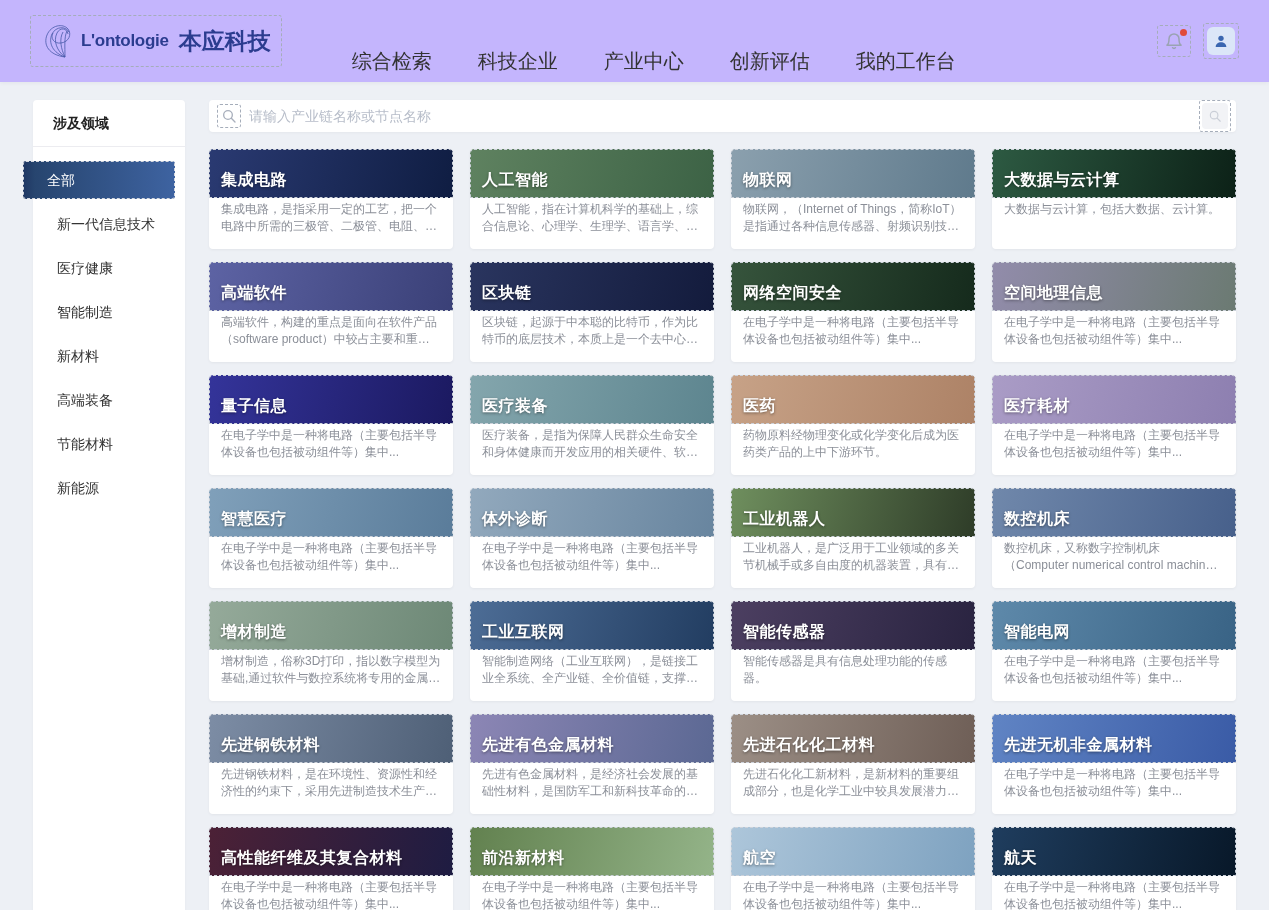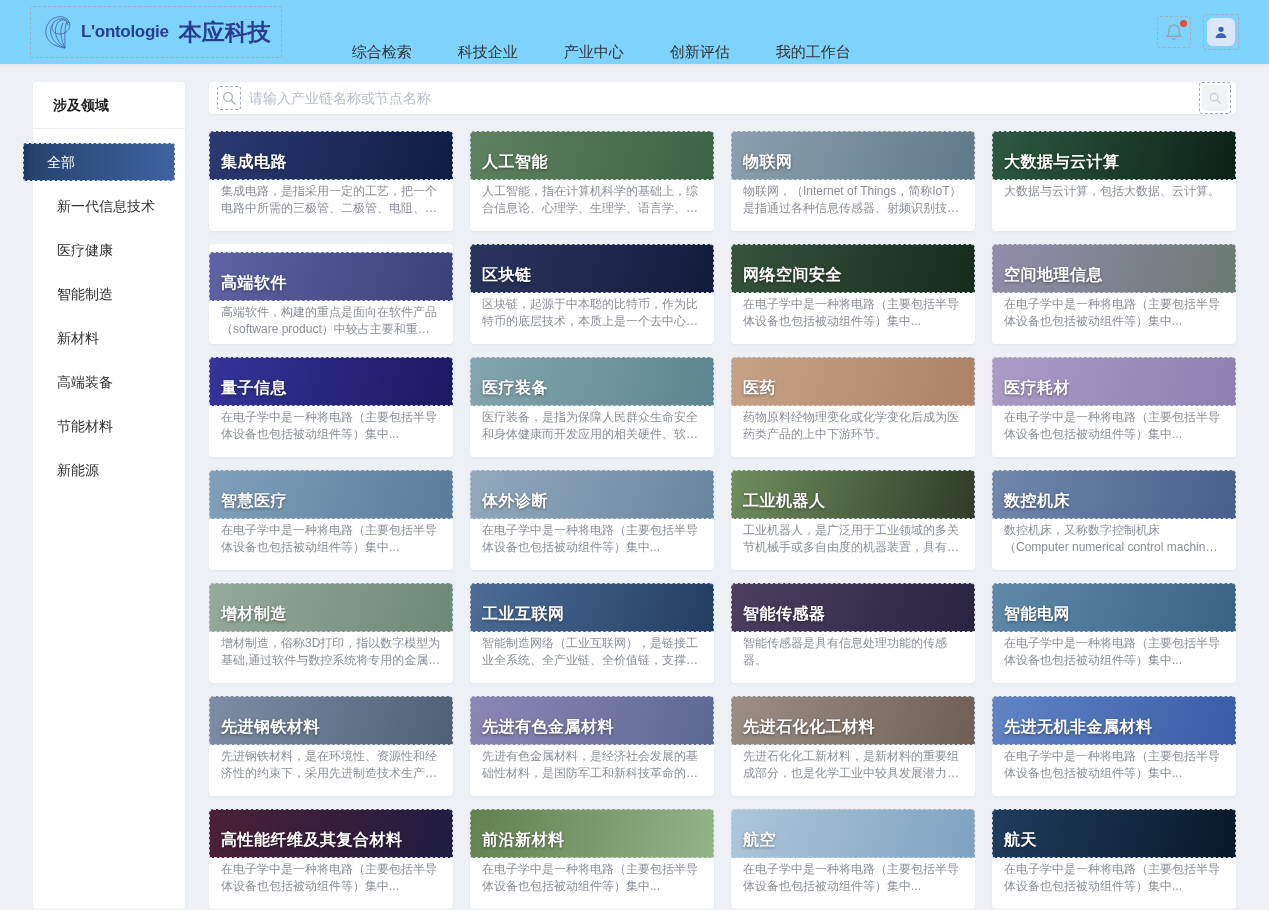--- a/index.html
+++ b/index.html
@@ -4,30 +4,30 @@
 <style>
   * { margin:0; padding:0; box-sizing:border-box; }
   html,body { width:1269px; height:910px; overflow:hidden; }
   body {
     background:#edf0f5;
     font-family:"Liberation Sans","DejaVu Sans",sans-serif;
     color:#333;
   }
   
   .header {
-    height:64px; background:#7dd3fc; display:flex; align-items:center;
+    height:82px; background:#c4b5fd; display:flex; align-items:center;
     padding:0 30px; box-shadow:0 1px 4px rgba(0,0,0,.05); position:relative; z-index:2;
   }
   .som-box { border:1px dashed #a5adba; border-radius:3px; }
   .logo-box { display:flex; align-items:center; gap:6px; padding:5px 10px; }
   .logo-flourish { width:34px; height:40px; flex:0 0 auto; }
   .brand-en { font-weight:bold; font-size:17px; color:#2b3c8f; letter-spacing:-.3px; }
   .brand-zh { font-weight:bold; font-size:23px; color:#2b3c8f; margin-left:4px; }
   .nav { display:flex; gap:46px; margin-left:70px; }
-  .nav-item { font-size:15px; color:#333; cursor:pointer; white-space:nowrap;margin-top:40px; }
+  .nav-item { font-size:20px; color:#333; cursor:pointer; white-space:nowrap;margin-top:40px; }
   .header-right { margin-left:auto; display:flex; align-items:center; gap:12px; }
   .bell-wrap { padding:5px 6px; position:relative; }
   .bell-svg { width:20px; height:20px; display:block; }
   .bell-dot { position:absolute; top:3px; right:3px; width:7px; height:7px; border-radius:50%; background:#e04b3a; }
   .avatar-wrap { padding:3px; }
   .avatar { width:28px; height:28px; border-radius:6px; background:#dbe6f8; display:flex; align-items:center; justify-content:center; }
   .avatar svg { width:16px; height:16px; }
 
   
   .main { display:flex; padding:18px 33px 0; gap:24px; }
@@ -215,21 +215,21 @@
         </div>
 
         <div class="card">
           <div class="card-img" style="background: linear-gradient(105deg, rgb(45, 90, 66), rgb(12, 33, 23));">
             <div class="card-title">大数据与云计算</div>
           </div>
           <div class="card-desc">大数据与云计算，包括大数据、云计算。</div>
         </div>
 
         <div class="card">
-          <div class="card-img" style="background: linear-gradient(105deg, rgb(93, 99, 164), rgb(58, 64, 119)); margin-top: 8px;">
+          <div class="card-img" style="background: linear-gradient(105deg, rgb(93, 99, 164), rgb(58, 64, 119));">
             <div class="card-title">高端软件</div>
           </div>
           <div class="card-desc">高端软件，构建的重点是面向在软件产品（software product）中较占主要和重点位置...</div>
         </div>
 
         <div class="card">
           <div class="card-img" style="background: linear-gradient(105deg, rgb(42, 53, 95), rgb(19, 27, 60));">
             <div class="card-title">区块链</div>
           </div>
           <div class="card-desc">区块链，起源于中本聪的比特币，作为比特币的底层技术，本质上是一个去中心化的数据库...</div>

